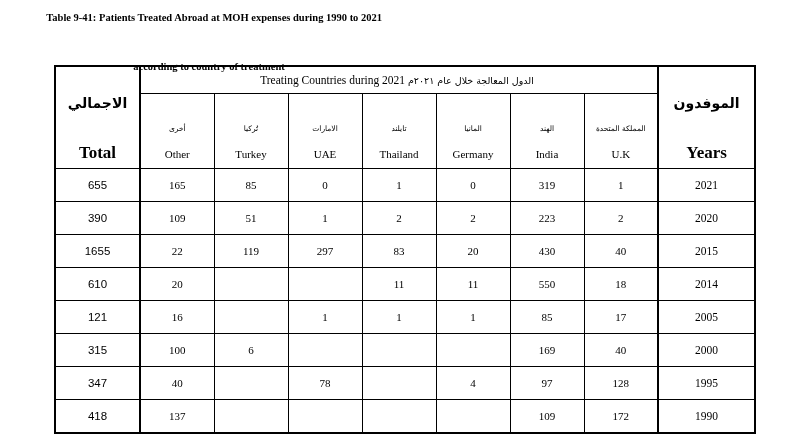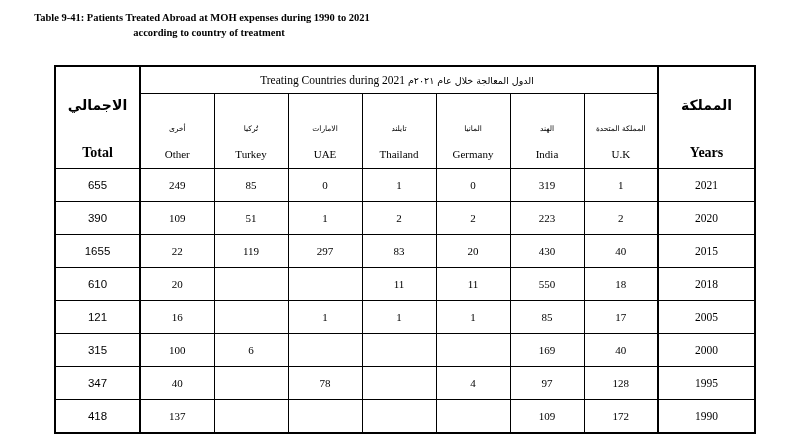--- a/index.html
+++ b/index.html
@@ -28,22 +28,22 @@
     position: absolute;
     left: 22px;
     top: 4px;
     width: 360px;
     font-family: "Liberation Serif", serif;
     font-weight: bold;
     font-size: 10.5px;
     line-height: 15px;
     text-align: center;
   }
-  .title-en .line1 { display: block; text-align: center; white-space: nowrap; }
-  .title-en .line2 { display: block; text-align: center; padding-left: 14px; }
+  .title-en .line1 { display: block; text-align: right; white-space: nowrap; }
+  .title-en .line2 { display: block; text-align: center; padding-left: 14px; margin-top: 34px; }
 
   .title-ar {
     position: absolute;
     right: 44px;
     top: 4px;
     width: 380px;
     direction: rtl;
     font-family: "DejaVu Sans", sans-serif;
     font-weight: bold;
     font-size: 9px;
@@ -100,21 +100,21 @@
     display: block;
     font-family: "DejaVu Sans", sans-serif;
     font-size: 14px;
     font-weight: bold;
     direction: rtl;
     margin-top: 22px;
   }
   .side-hdr .en {
     display: block;
     font-family: "Liberation Serif", serif;
-    font-size: 14px;
+    font-size: 17px;
     font-weight: bold;
     margin-top: 32px;
   }
 
   .col-hdr {
     height: 74px;
   }
   .col-hdr .ar {
     display: block;
     font-family: "DejaVu Sans", sans-serif;
@@ -181,21 +181,21 @@
       <tr>
         <td class="side-hdr thick-right" rowspan="2">
           <span class="ar">الاجمالي</span>
           <span class="en">Total</span>
         </td>
         <td class="hdr-span thick-right" colspan="7">
           <span class="sp-en">Treating Countries during 2021</span>
           <span class="sp-ar">الدول المعالجة  خلال عام ٢٠٢١م</span>
         </td>
         <td class="side-hdr" rowspan="2">
-          <span class="ar">المملكة</span>
+          <span class="ar">الموفدون</span>
           <span class="en">Years</span>
         </td>
       </tr>
       <tr>
         <td class="col-hdr">
           <span class="ar">أخرى</span>
           <span class="en">Other</span>
         </td>
         <td class="col-hdr">
           <span class="ar">تُركيا</span>
@@ -219,21 +219,21 @@
         </td>
         <td class="col-hdr thick-right">
           <span class="ar">المملكة المتحدة</span>
           <span class="en">U.K</span>
         </td>
       </tr>
     </thead>
     <tbody id="tbody">
         <tr>
           <td class="cell-total thick-right">655</td>
-          <td class="cell-num">249</td>
+          <td class="cell-num">165</td>
           <td class="cell-num">85</td>
           <td class="cell-num">0</td>
           <td class="cell-num">1</td>
           <td class="cell-num">0</td>
           <td class="cell-num">319</td>
           <td class="cell-num thick-right">1</td>
           <td class="cell-year">2021</td>
         </tr>
         <tr>
           <td class="cell-total thick-right">390</td>
@@ -259,21 +259,21 @@
         </tr>
         <tr>
           <td class="cell-total thick-right">610</td>
           <td class="cell-num">20</td>
           <td class="cell-num"></td>
           <td class="cell-num"></td>
           <td class="cell-num">11</td>
           <td class="cell-num">11</td>
           <td class="cell-num">550</td>
           <td class="cell-num thick-right">18</td>
-          <td class="cell-year">2018</td>
+          <td class="cell-year">2014</td>
         </tr>
         <tr>
           <td class="cell-total thick-right">121</td>
           <td class="cell-num">16</td>
           <td class="cell-num"></td>
           <td class="cell-num">1</td>
           <td class="cell-num">1</td>
           <td class="cell-num">1</td>
           <td class="cell-num">85</td>
           <td class="cell-num thick-right">17</td>

